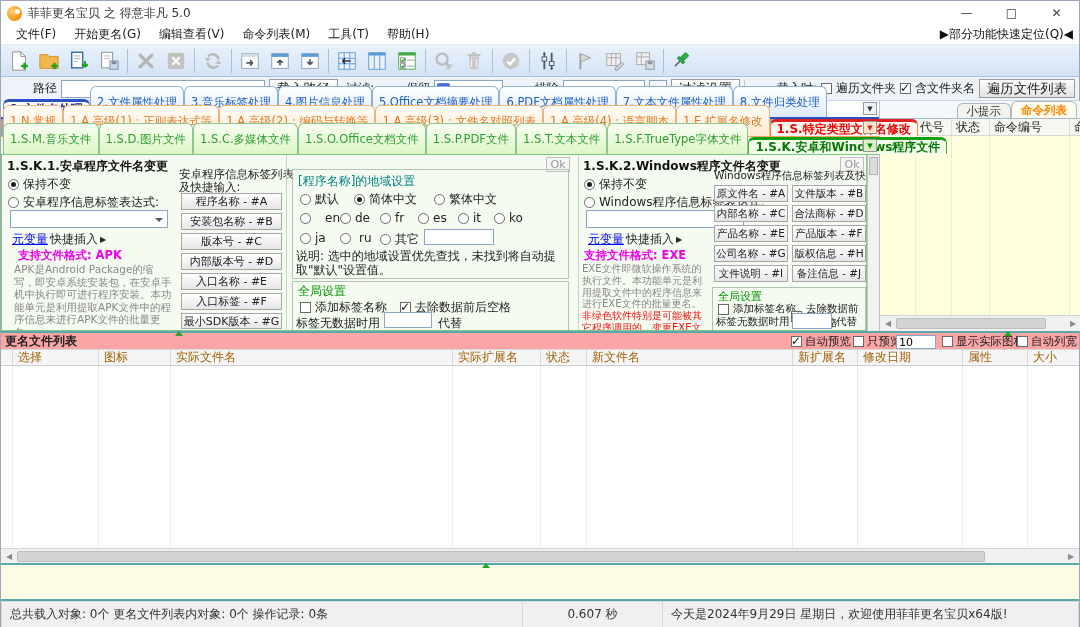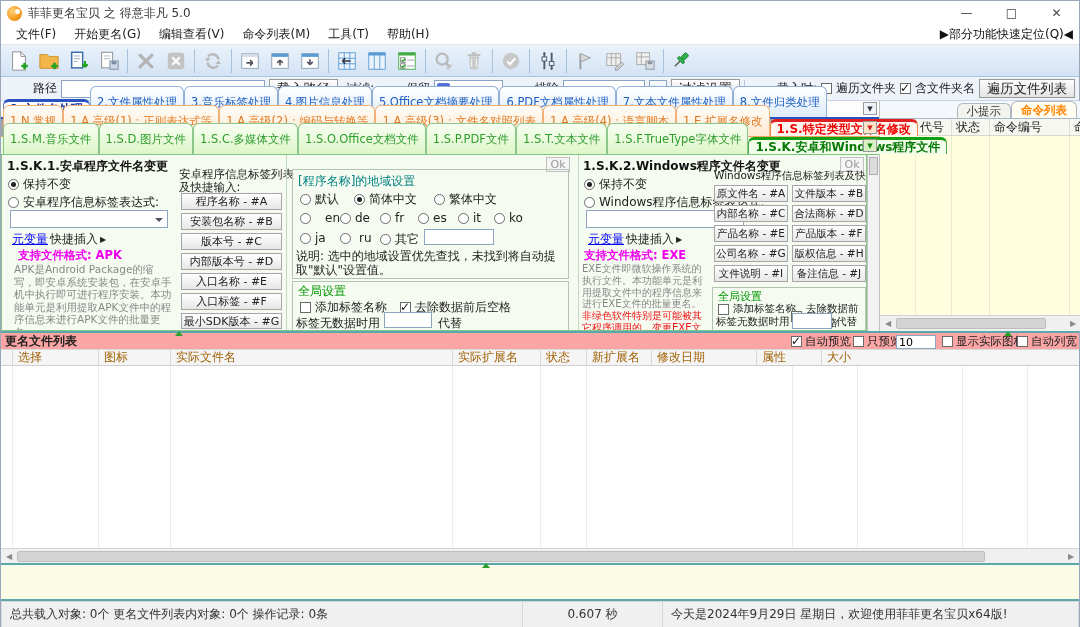--- a/index.html
+++ b/index.html
@@ -559,20 +559,21 @@
       </div>
   </div>
 
   <div class="fl-header">
     <div class="fl-hcell" style="width:12px;padding-left:0;"></div>
     <div class="fl-hcell" style="width:86px;">选择</div>
     <div class="fl-hcell" style="width:72px;">图标</div>
     <div class="fl-hcell" style="width:282px;">实际文件名</div>
     <div class="fl-hcell" style="width:88px;">实际扩展名</div>
     <div class="fl-hcell" style="width:46px;">状态</div>
+    <div class="fl-hcell" style="width:206px;">新文件名</div>
     <div class="fl-hcell" style="width:65px;">新扩展名</div>
     <div class="fl-hcell" style="width:105px;">修改日期</div>
     <div class="fl-hcell" style="width:65px;">属性</div>
     <div class="fl-hcell" style="width:53px;border-right:none;">大小</div>
   </div>
 
   <div class="fl-body">
     <div class="fl-bcell" style="width:12px;"></div>
     <div class="fl-bcell" style="width:86px;"></div>
     <div class="fl-bcell" style="width:72px;"></div>

